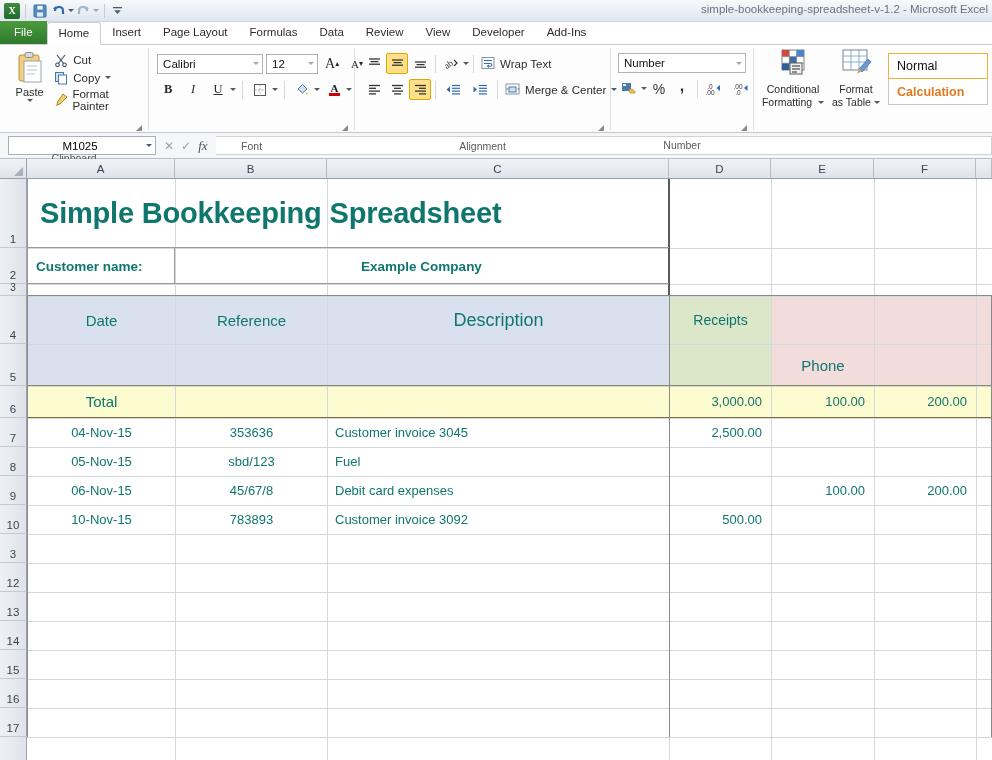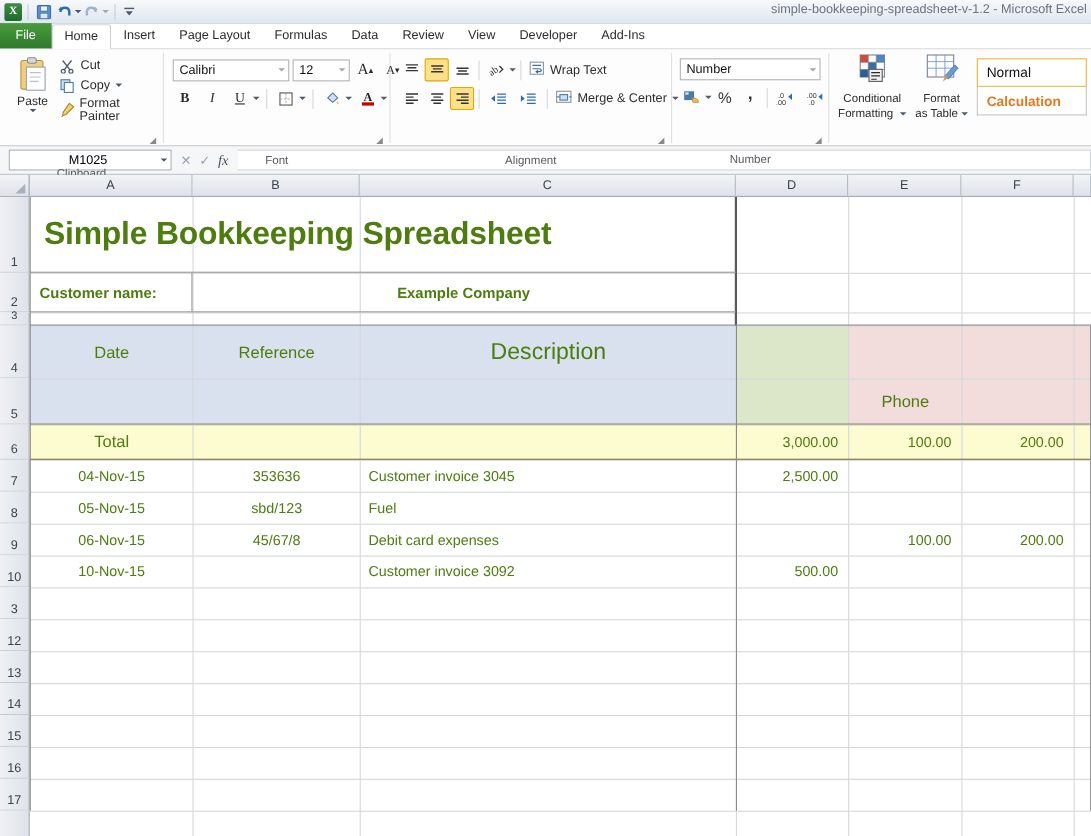--- a/index.html
+++ b/index.html
@@ -173,21 +173,21 @@
   .rowhead { width:27px; }
   .rh {
     border-bottom:1px solid #c4cad1; border-right:1px solid #9aa3ad;
     background:linear-gradient(to right,#eef0f4,#dfe3e9);
     font-size:11.5px; color:#3a4450;
     display:flex; align-items:flex-end; justify-content:center;
     padding-bottom:2px;
   }
   .cells { flex:1; position:relative; }
   .cell {
-    position:absolute; font-size:13px; color:#4d7c0f;
+    position:absolute; font-size:13px; color:#0f766e;
     display:flex; align-items:center; overflow:hidden; white-space:nowrap;
   }
   .c-center { justify-content:center; }
   .c-right { justify-content:flex-end; padding-right:7px; }
   .c-left { justify-content:flex-start; padding-left:7px; }
   .gl-v { position:absolute; width:1px; background:#d4d8dd; }
   .gl-h { position:absolute; height:1px; background:#d4d8dd; }
   .border-dark { position:absolute; background:#5a5a5a; }
   .border-med { position:absolute; background:#b0b0b0; }
   .fill { position:absolute; }
@@ -686,21 +686,22 @@
       <div class="border-dark" style="left:641.5px;top:117px;width:1.3px;height:441px;background:#8a8a8a"></div>
 
       <div class="cell c-left" style="left:1px;top:0;width:640px;height:69px;font-size:29px;font-weight:bold;padding-left:12px;letter-spacing:-0.2px">Simple Bookkeeping Spreadsheet</div>
 
       <div class="cell c-left" style="left:1px;top:69px;width:146px;height:36px;font-weight:bold;font-size:13.5px;padding-left:8px">Customer name:</div>
 
       <div class="cell c-center" style="left:148px;top:69px;width:493px;height:36px;font-weight:bold;font-size:13.5px">Example Company</div>
 
       <div class="cell c-center" style="left:1px;top:117px;width:147px;height:48px;font-size:15px">Date</div>
       <div class="cell c-center" style="left:149px;top:117px;width:151px;height:48px;font-size:15px">Reference</div>
-      <div class="cell c-center" style="left:301px;top:117px;width:341px;height:48px;font-size:21px">Description</div>
+      <div class="cell c-center" style="left:301px;top:117px;width:341px;height:48px;font-size:18px">Description</div>
+      <div class="cell c-center" style="left:643px;top:117px;width:101px;height:48px;font-size:14px">Receipts</div>
 
       <div class="cell c-center" style="left:745px;top:165px;width:102px;height:42px;font-size:15px">Phone</div>
 
       <div class="cell c-center" style="left:1px;top:207px;width:147px;height:31px;font-size:15px">Total</div>
       <div class="cell c-right" style="left:643px;top:207px;width:99px;height:31px">3,000.00</div>
       <div class="cell c-right" style="left:745px;top:207px;width:100px;height:31px">100.00</div>
       <div class="cell c-right" style="left:848px;top:207px;width:99px;height:31px">200.00</div>
 
       <div class="cell c-center" style="left:1px;top:239px;width:147px;height:29px">04-Nov-15</div>
       <div class="cell c-center" style="left:149px;top:239px;width:151px;height:29px">353636</div>
@@ -717,20 +718,21 @@
       <div class="cell c-right" style="left:848px;top:268px;width:99px;height:29px"></div>
 
       <div class="cell c-center" style="left:1px;top:297px;width:147px;height:29px">06-Nov-15</div>
       <div class="cell c-center" style="left:149px;top:297px;width:151px;height:29px">45/67/8</div>
       <div class="cell c-left" style="left:301px;top:297px;width:341px;height:29px">Debit card expenses</div>
       <div class="cell c-right" style="left:643px;top:297px;width:99px;height:29px"></div>
       <div class="cell c-right" style="left:745px;top:297px;width:100px;height:29px">100.00</div>
       <div class="cell c-right" style="left:848px;top:297px;width:99px;height:29px">200.00</div>
 
       <div class="cell c-center" style="left:1px;top:326px;width:147px;height:29px">10-Nov-15</div>
+      <div class="cell c-center" style="left:149px;top:326px;width:151px;height:29px">783893</div>
       <div class="cell c-left" style="left:301px;top:326px;width:341px;height:29px">Customer invoice 3092</div>
       <div class="cell c-right" style="left:643px;top:326px;width:99px;height:29px">500.00</div>
       <div class="cell c-right" style="left:745px;top:326px;width:100px;height:29px"></div>
       <div class="cell c-right" style="left:848px;top:326px;width:99px;height:29px"></div>
 
     </div>
   </div>
 </div>
 
 </body></html>

